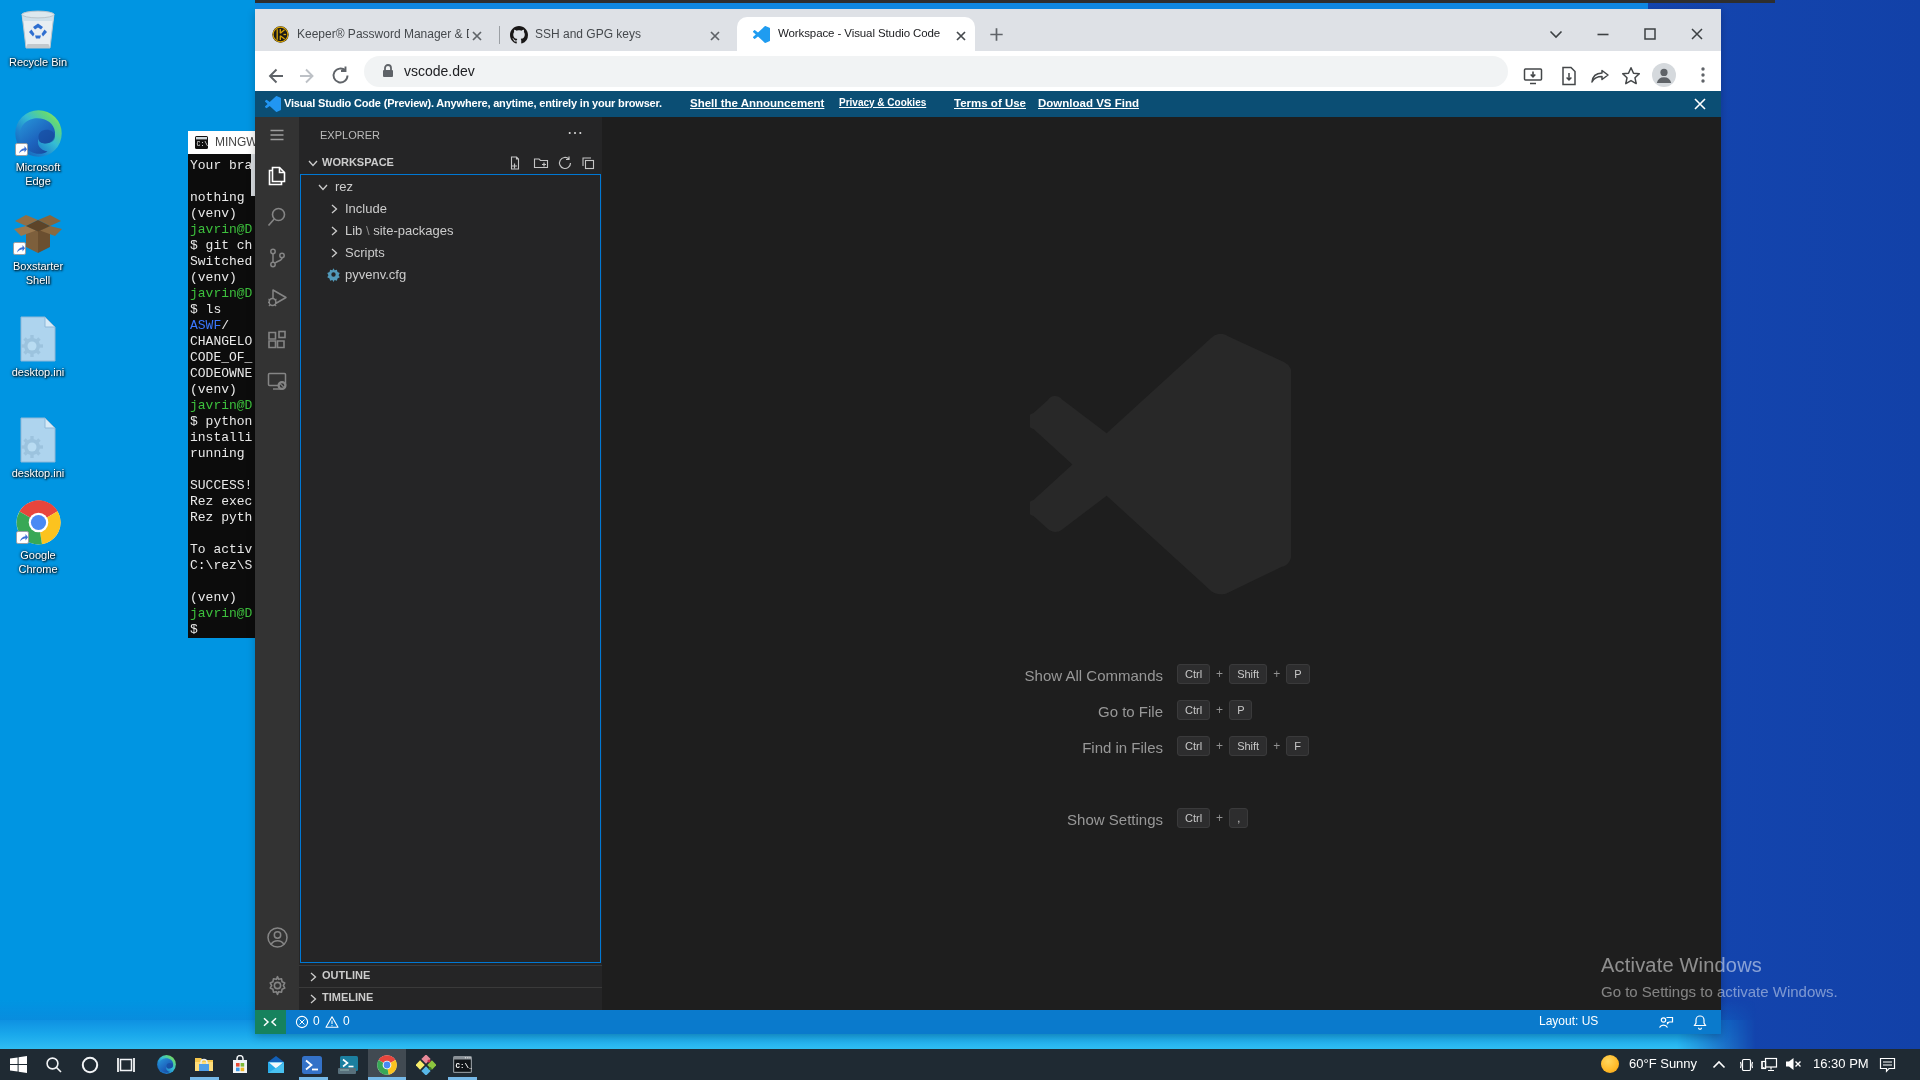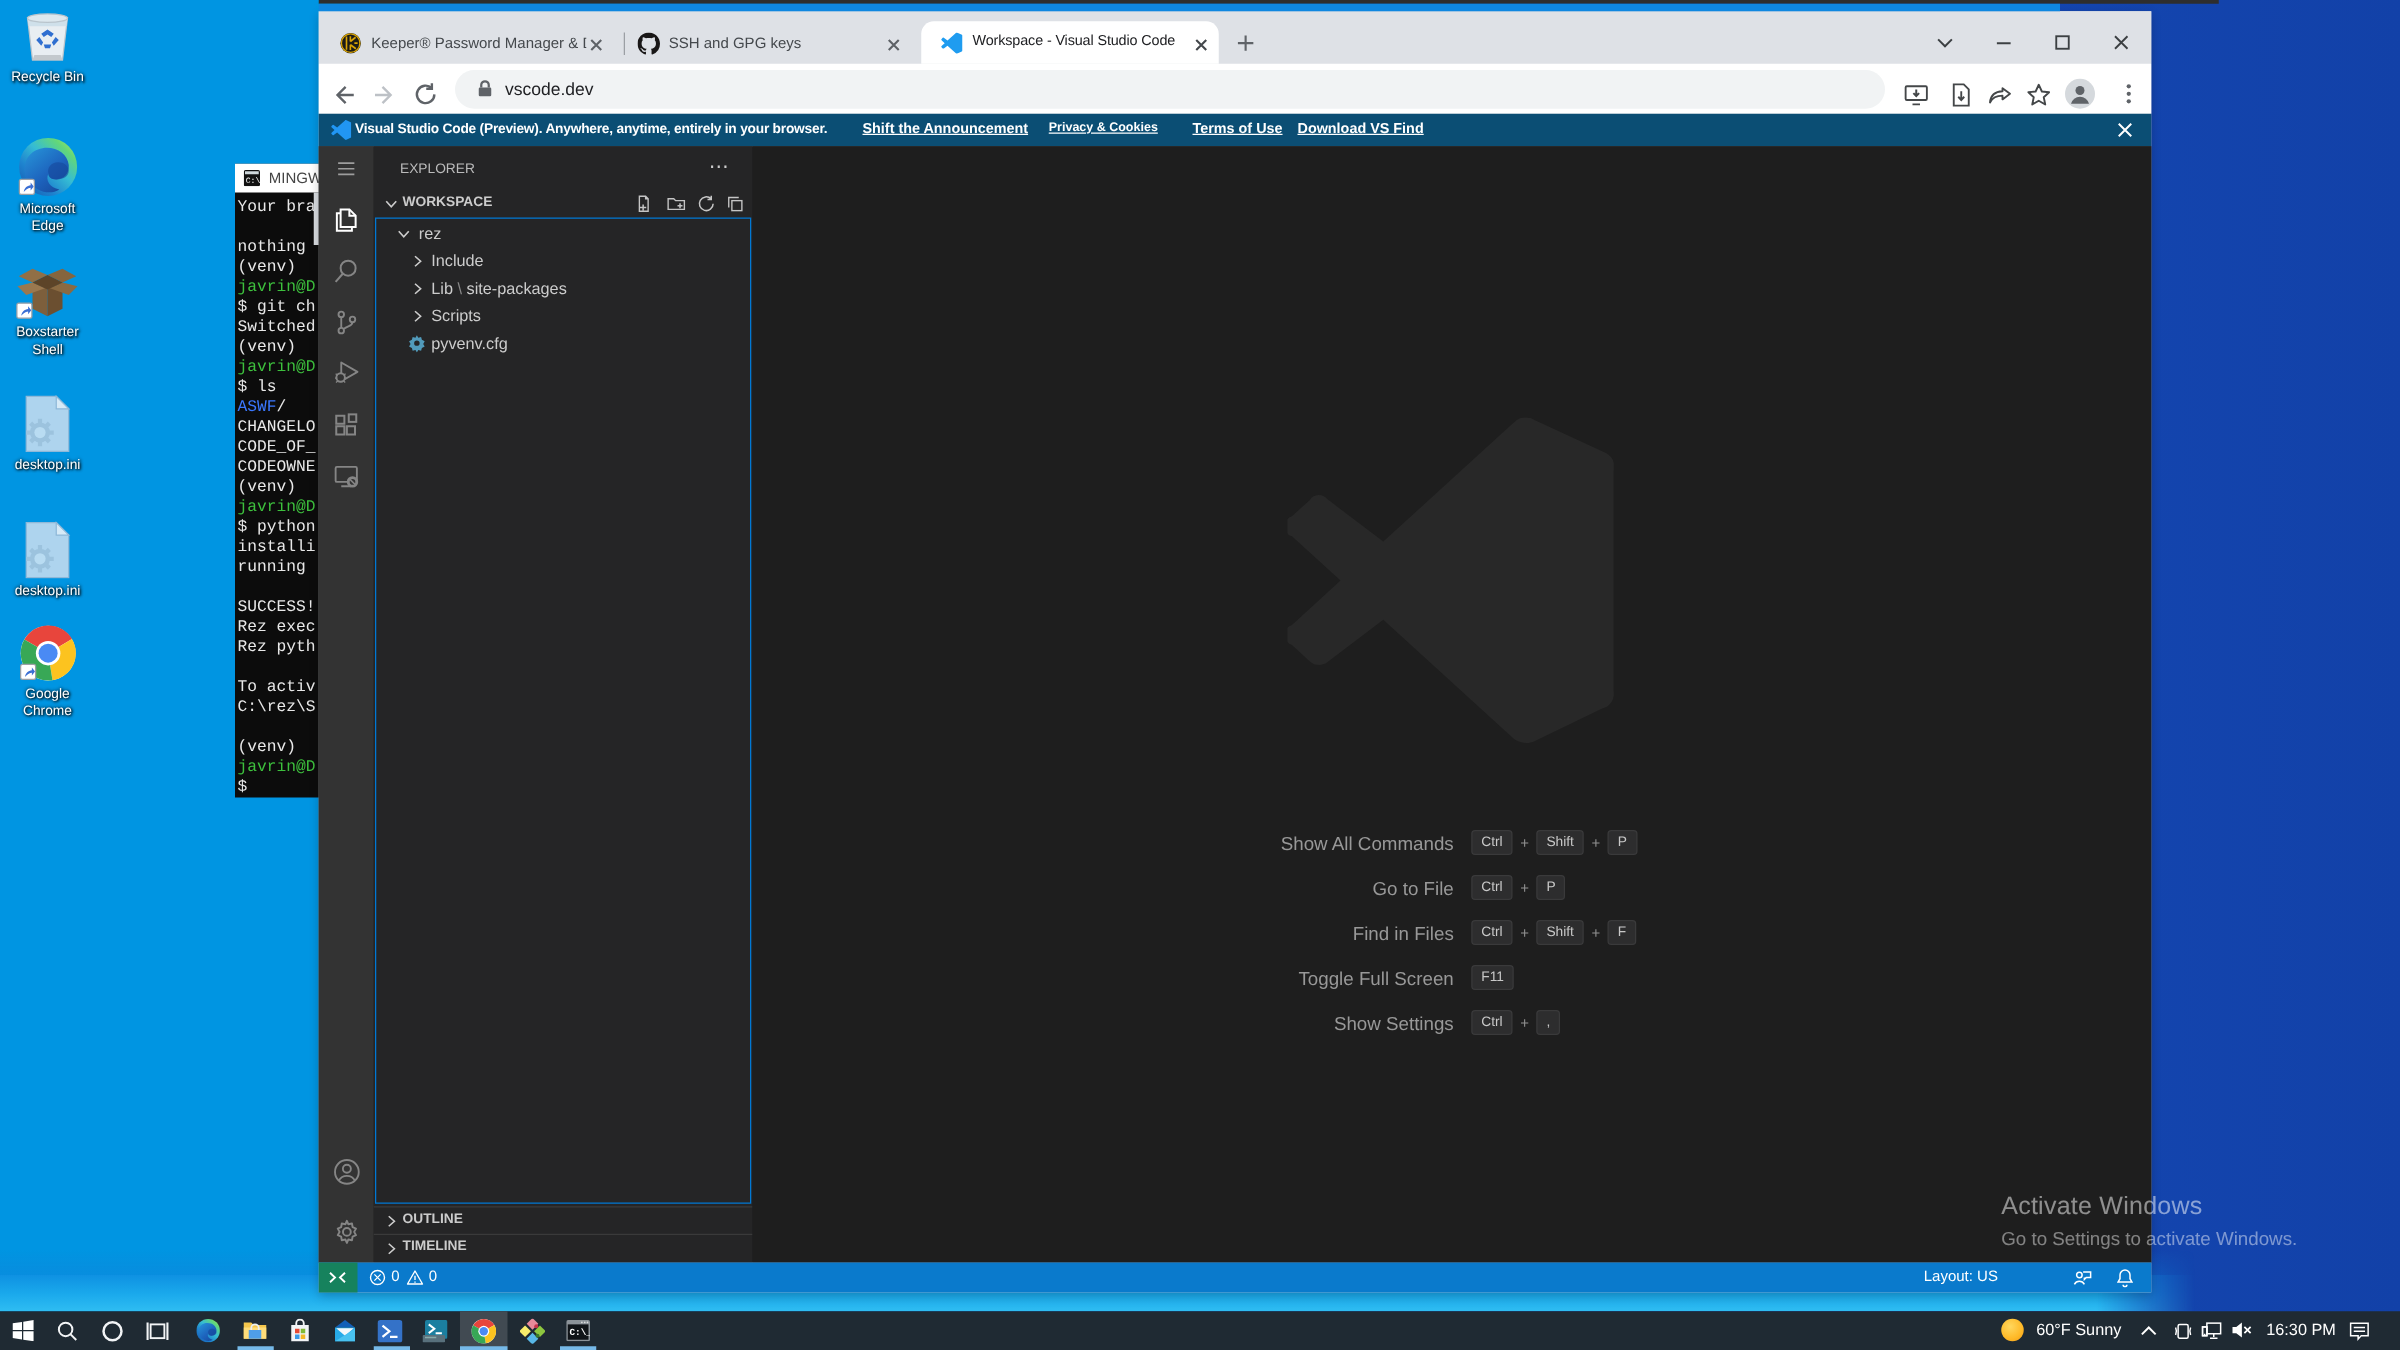--- a/index.html
+++ b/index.html
@@ -338,21 +338,21 @@
           <circle cx="10" cy="4" r="1.7"></circle>
           <circle cx="10" cy="10" r="1.7"></circle>
           <circle cx="10" cy="16" r="1.7"></circle>
         </svg>
     </div>
     <div id="banner">
       <svg class="abs" style="left:10px;top:5px;" width="16" height="16" viewBox="0 0 100 100">
         <path fill="#2196f3" d="M70.91 99.32c1.58.61 3.37.57 4.96-.2l20.59-9.9A4.77 4.77 0 0 0 100 83.59V16.41a4.77 4.77 0 0 0-2.54-5.63L75.87.87a4.85 4.85 0 0 0-6.36.57c-.26.19-.5.4-.74.64L29.36 38.04 12.19 25.01a3.23 3.23 0 0 0-5.32.24L1.36 30.25a3.22 3.22 0 0 0 0 6.17L16.25 50 1.36 63.58a3.22 3.22 0 0 0 0 6.17l5.51 5.01c1.48 1.35 3.72 1.45 5.32.24l17.17-13.03 39.41 35.96c.62.62 1.36 1.09 2.14 1.39zM75.02 27.3 45.11 50l29.91 22.7V27.3z"></path>
       </svg>
       <span class="abs" style="left:29px;top:6px;font-weight:bold;font-size:11px;letter-spacing:-0.18px;">Visual Studio Code (Preview). Anywhere, anytime, entirely in your browser.</span>
-      <span class="abs" style="left:435px;top:6px;font-weight:bold;font-size:11.5px;text-decoration:underline;">Shift the Announcement</span>
+      <span class="abs" style="left:435px;top:6px;font-weight:bold;font-size:11.5px;text-decoration:underline;">Shell the Announcement</span>
       <span class="abs" style="left:584px;top:6px;font-weight:bold;font-size:10px;text-decoration:underline;">Privacy &amp; Cookies</span>
       <span class="abs" style="left:699px;top:6px;font-weight:bold;font-size:11.5px;text-decoration:underline;">Terms of Use</span>
       <span class="abs" style="left:783px;top:6px;font-weight:bold;font-size:11.5px;text-decoration:underline;">Download VS Find</span>
       <svg class="abs" style="left:1438px;top:6px;" width="14" height="14" viewBox="0 0 14 14">
           <path d="M2 2 L12 12 M12 2 L2 12" stroke="#fff" stroke-width="1.6"></path>
         </svg>
     </div>
     <div id="vsc">
       <div id="actbar">
         <svg class="abs" style="left:14px;top:10px;" width="16" height="16" viewBox="0 0 16 16" stroke="#9d9d9d" stroke-width="1.3">
@@ -492,26 +492,20 @@
         <div class="shrow" style="top:590px;">
             <span class="shlab">Find in Files</span>
           <div class="keys">
               <span class="kbd">Ctrl</span>
               <span class="plus">+</span>
               <span class="kbd">Shift</span>
               <span class="plus">+</span>
               <span class="kbd">F</span>
             </div>
           </div>
-        <div class="shrow" style="top:626px;">
-            <span class="shlab">Toggle Full Screen</span>
-          <div class="keys">
-              <span class="kbd">F11</span>
-            </div>
-          </div>
         <div class="shrow" style="top:662px;">
             <span class="shlab">Show Settings</span>
           <div class="keys">
               <span class="kbd">Ctrl</span>
               <span class="plus">+</span>
               <span class="kbd">,</span>
             </div>
           </div>
       </div>
     </div>

